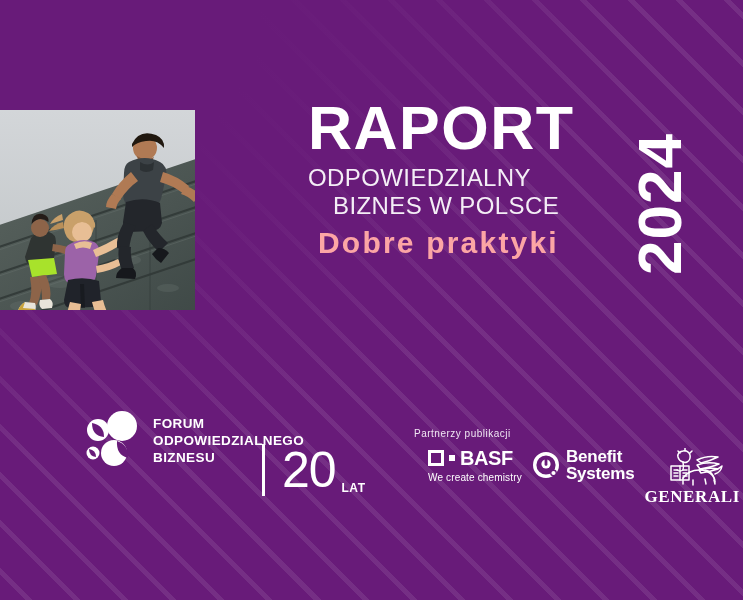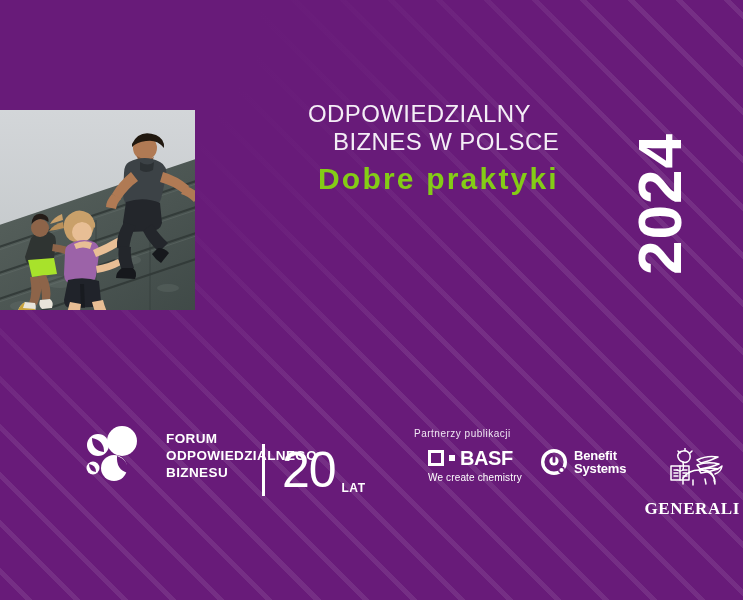--- a/index.html
+++ b/index.html
@@ -81,21 +81,21 @@
     color: #f4eef6;
     margin: 0;
     white-space: nowrap;
   }
   .t-sub2 { margin-bottom: 4px; margin-left: 25px; }
   .t-tagline {
     font-size: 30px;
     line-height: 1.2;
     font-weight: 700;
     letter-spacing: 2.2px;
-    color: #84cc16;
+    color: #fca5a5;
     margin: 4px 0 0 10px;
     white-space: nowrap;
   }
 
   
   #year {
     position: absolute;
     left: 614px;
     top: 104px;
     width: 90px;
@@ -111,24 +111,24 @@
     font-weight: 700;
     letter-spacing: 1px;
     color: #ffffff;
     white-space: nowrap;
   }
 
   
   #fob {
     position: absolute;
     left: 84px;
-    top: 424px;
+    top: 409px;
     display: flex;
     align-items: center;
-    gap: 26px;
+    gap: 13px;
   }
   #fob-mark { width: 56px; height: 62px; flex: 0 0 auto; }
   #fob-words {
     color: #ffffff;
     font-size: 13.5px;
     font-weight: 700;
     line-height: 1.26;
     letter-spacing: 0.4px;
     text-transform: uppercase;
     white-space: nowrap;
@@ -215,37 +215,37 @@
     letter-spacing: 0.15px;
     margin-top: 5px;
     line-height: 1;
   }
 
   
   #benefit { display: flex; align-items: center; gap: 6px; }
   #benefit-mark { width: 28px; height: 28px; flex: 0 0 auto; }
   #benefit-words {
     color: #ffffff;
-    font-size: 13px;
+    font-size: 17px;
     font-weight: 700;
     line-height: 1.02;
     letter-spacing: -0.2px;
   }
 
   
   #generali { display: flex; flex-direction: column; align-items: center; }
   #generali-mark { width: 66px; height: 38px; }
   #generali-name {
     color: #ffffff;
     font-family: "Liberation Serif", serif;
     font-size: 17px;
     font-weight: 700;
     letter-spacing: 0.6px;
     line-height: 1;
-    margin-top: 14px;
+    margin-top: 2px;
   }
 </style>
 </head>
 <body>
 
 <div id="poster">
 
   <div id="stripes"></div>
   <div id="stripes-mask"></div>
 
@@ -356,20 +356,21 @@
           <path d="M152 114 q8 12 16 19 l-9 9 q-10 -9 -16 -21z" fill="#23262B"></path>
 
           <path d="M122 158 q-6 4 -6 10 l19 1 q3 -6 -2 -11z" fill="#16181C"></path>
           <path d="M158 138 q7 0 11 5 l-8 10 q-6 -4 -9 -9z" fill="#16181C"></path>
         </g>
       </g>
     </svg>
   </div>
 
   <div id="headline">
+    <div class="t-raport">RAPORT</div>
     <div class="t-sub1">ODPOWIEDZIALNY</div>
     <div class="t-sub2">BIZNES W POLSCE</div>
     <div class="t-tagline">Dobre praktyki</div>
   </div>
 
   <div id="year">
     <span>2024</span>
   </div>
 
   <div id="fob">

